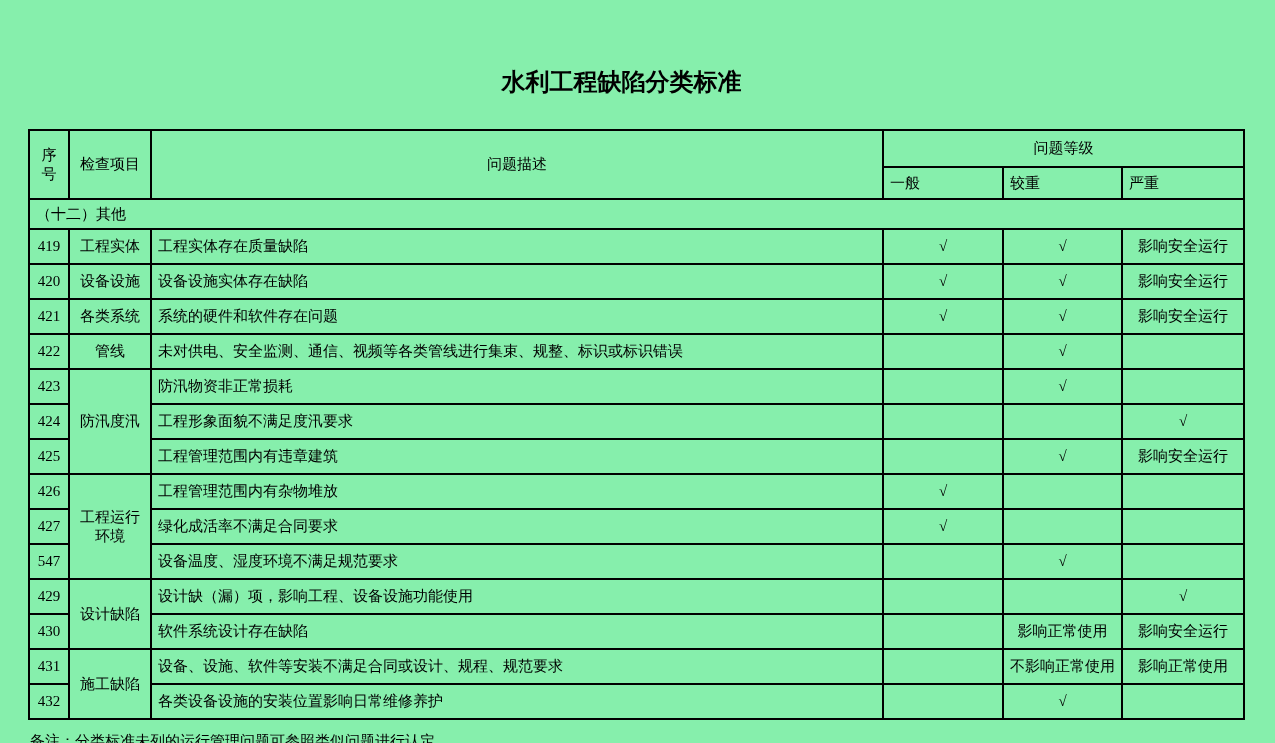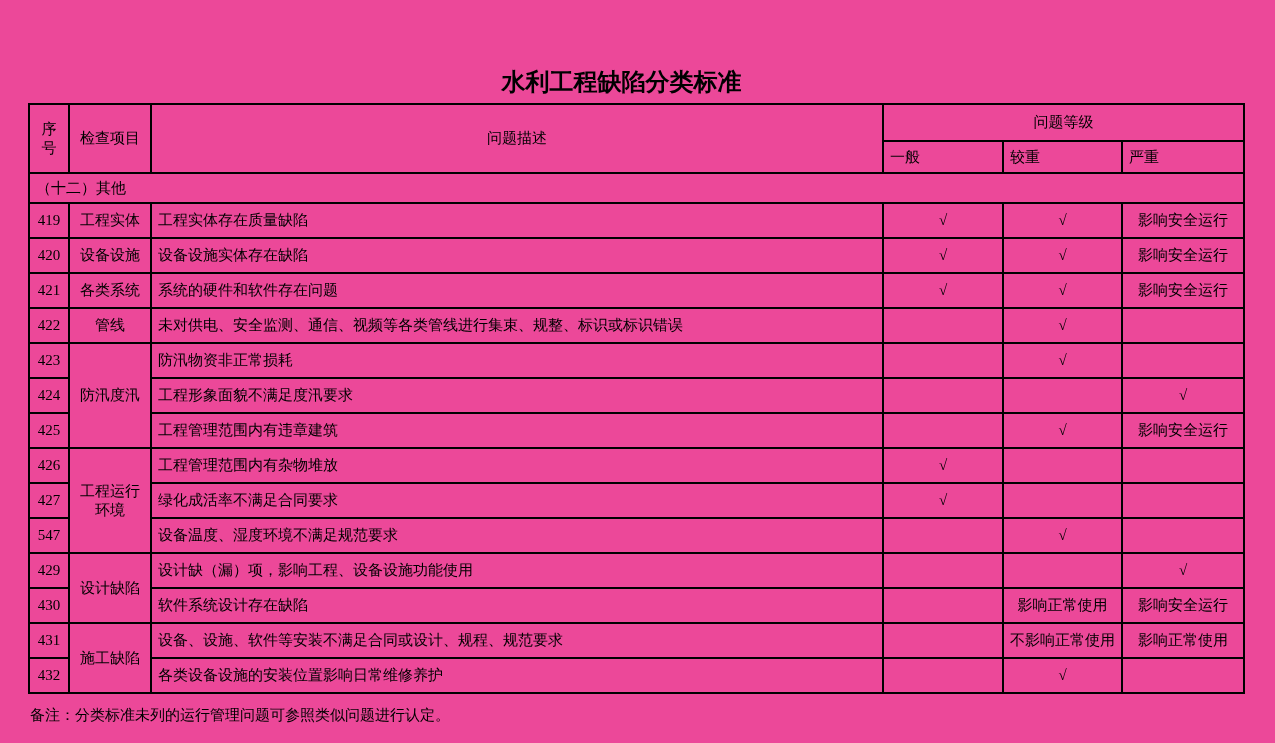--- a/index.html
+++ b/index.html
@@ -6,40 +6,41 @@
     margin: 0;
     padding: 0;
     background: #ffffff;
     color: #000000;
     font-family: "Liberation Serif", "DejaVu Serif", serif;
   }
   .page {
     position: relative;
     width: 1275px;
     height: 743px;
-    background: #ec4899;
+    background: #86efac;
     overflow: hidden;
   }
   .doc-title {
     margin: 0;
     padding-top: 68px;
     padding-bottom: 7px;
     width: 1243px;
     text-align: center;
     font-family: "Liberation Sans", "DejaVu Sans", sans-serif;
     font-weight: bold;
     font-size: 24px;
     line-height: 28px;
     color: #000000;
   }
   table.defect-table {
     border-collapse: collapse;
     table-layout: fixed;
     margin-left: 28px;
     width: 1215px;
+    margin-top: 26px;
   }
   table.defect-table th,
   table.defect-table td {
     border: 2px solid #000000;
     font-size: 15px;
     font-weight: normal;
     padding: 2px 6px;
     color: #000000;
     overflow: hidden;
   }

